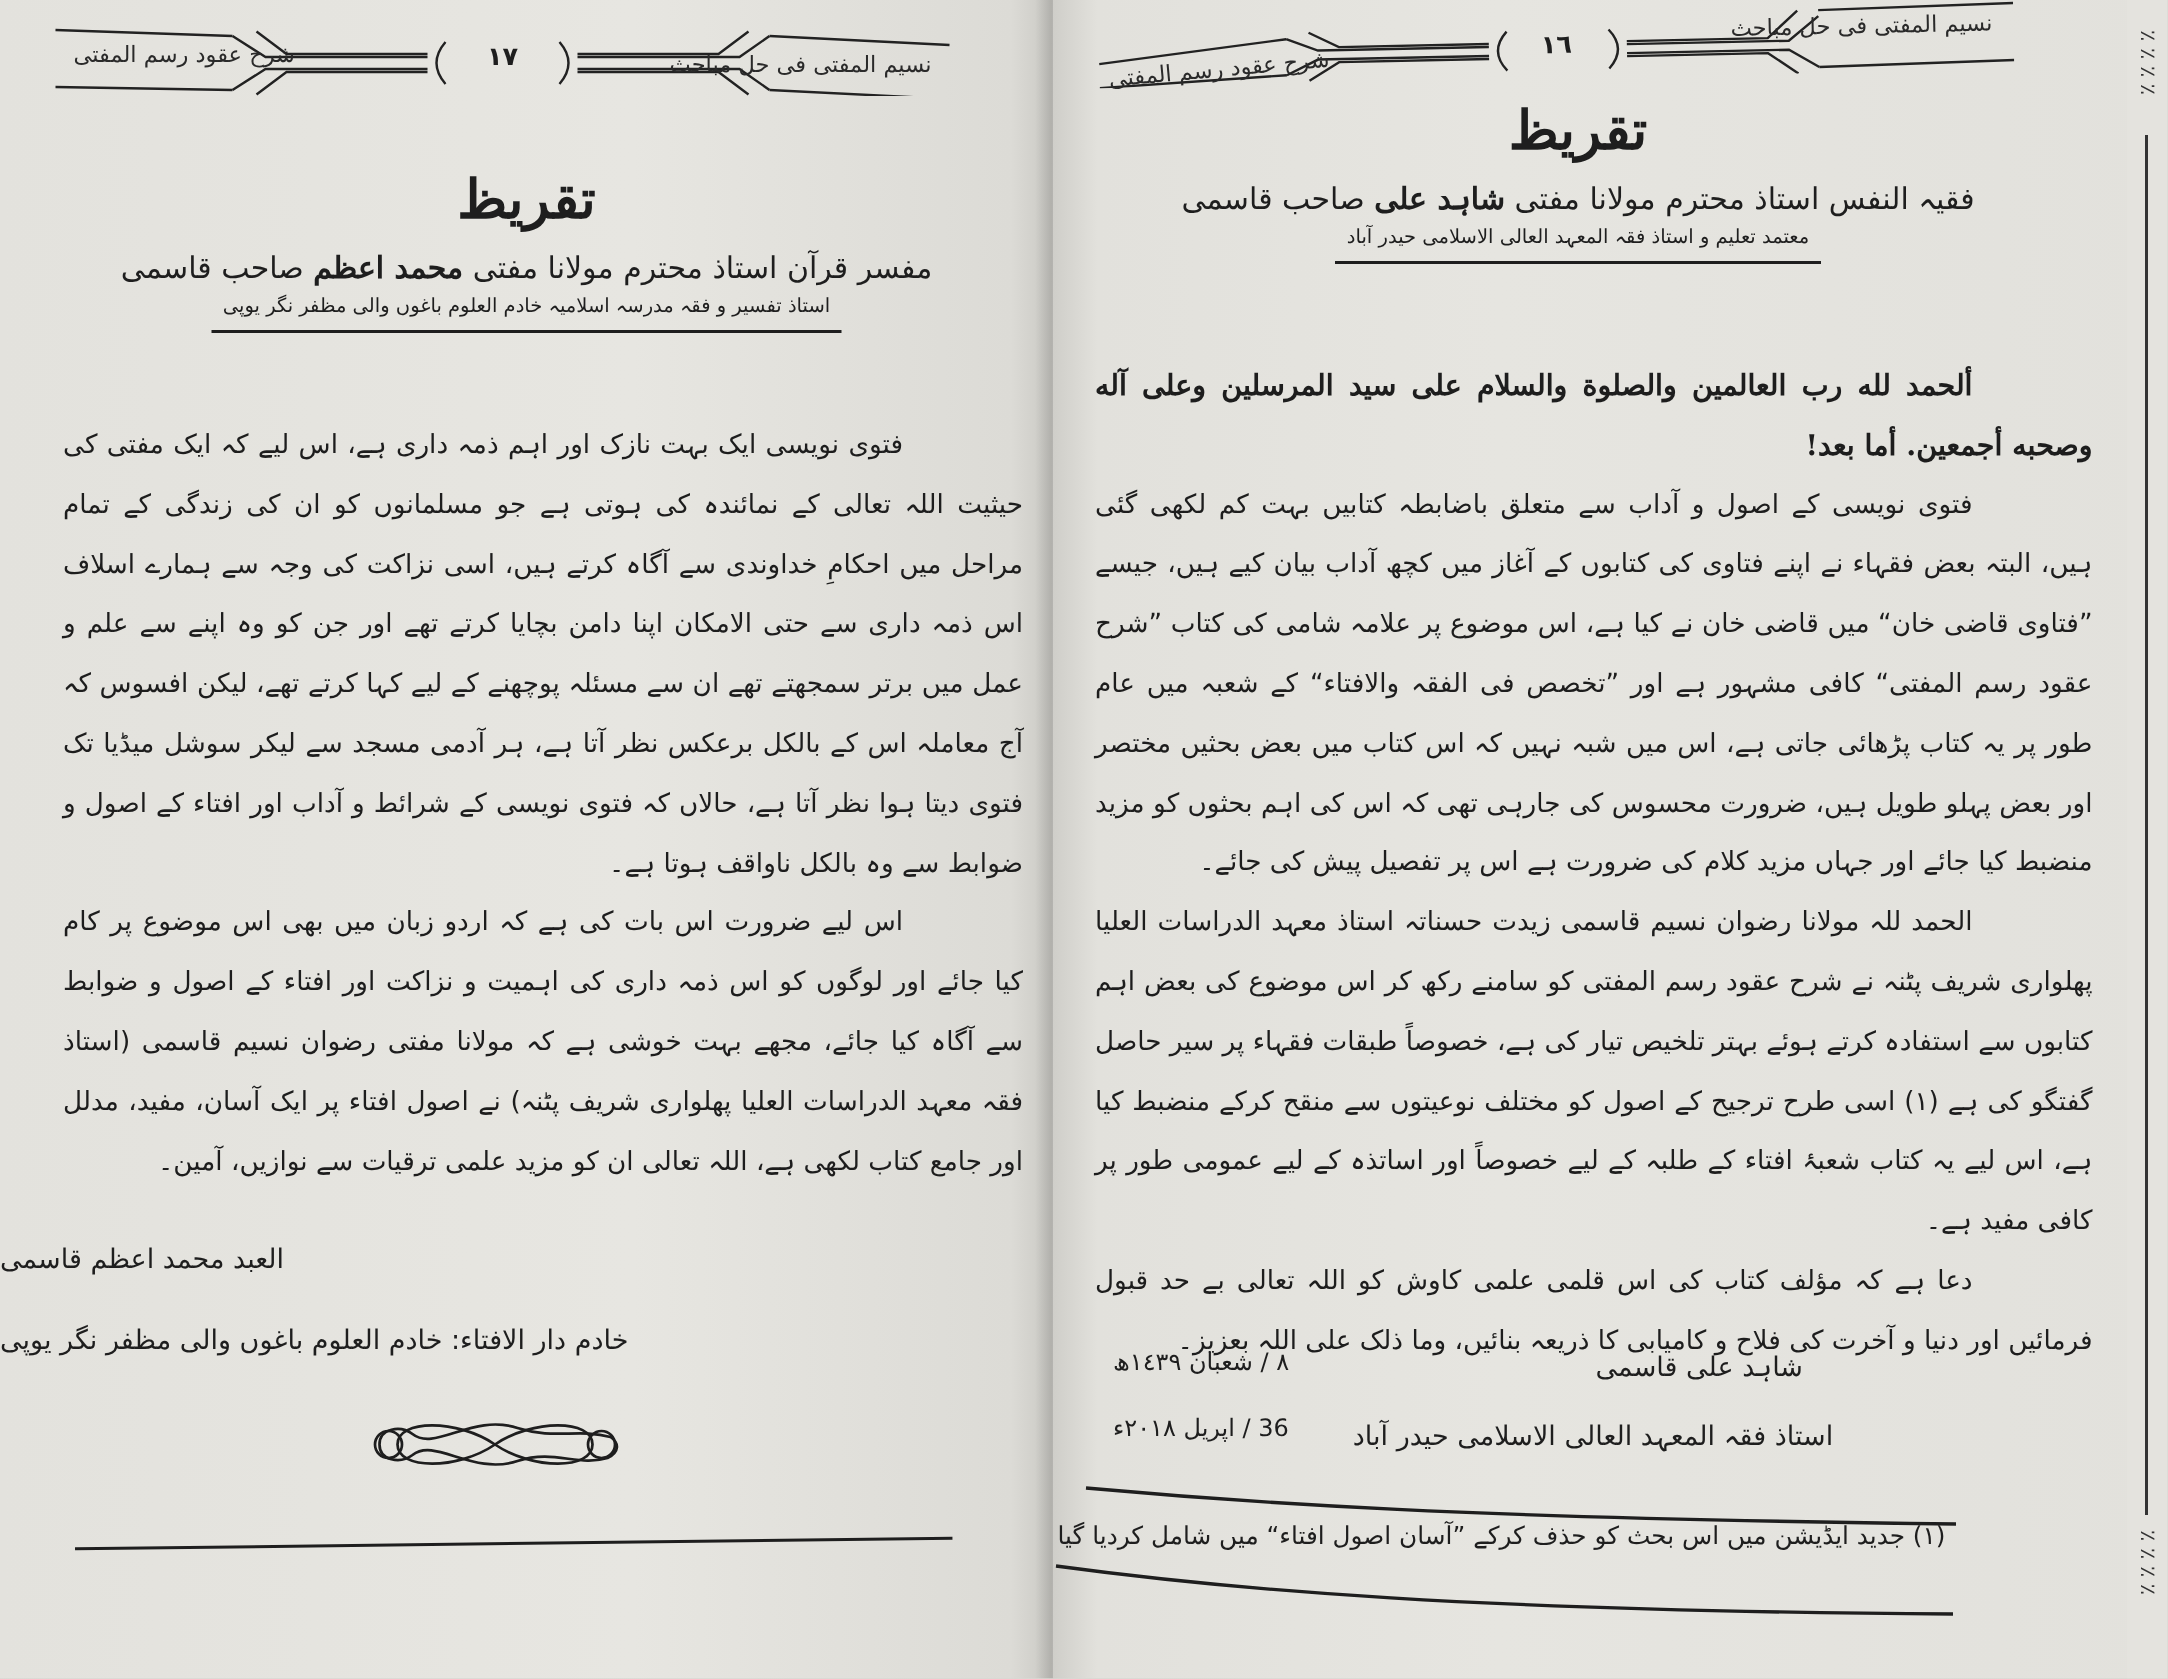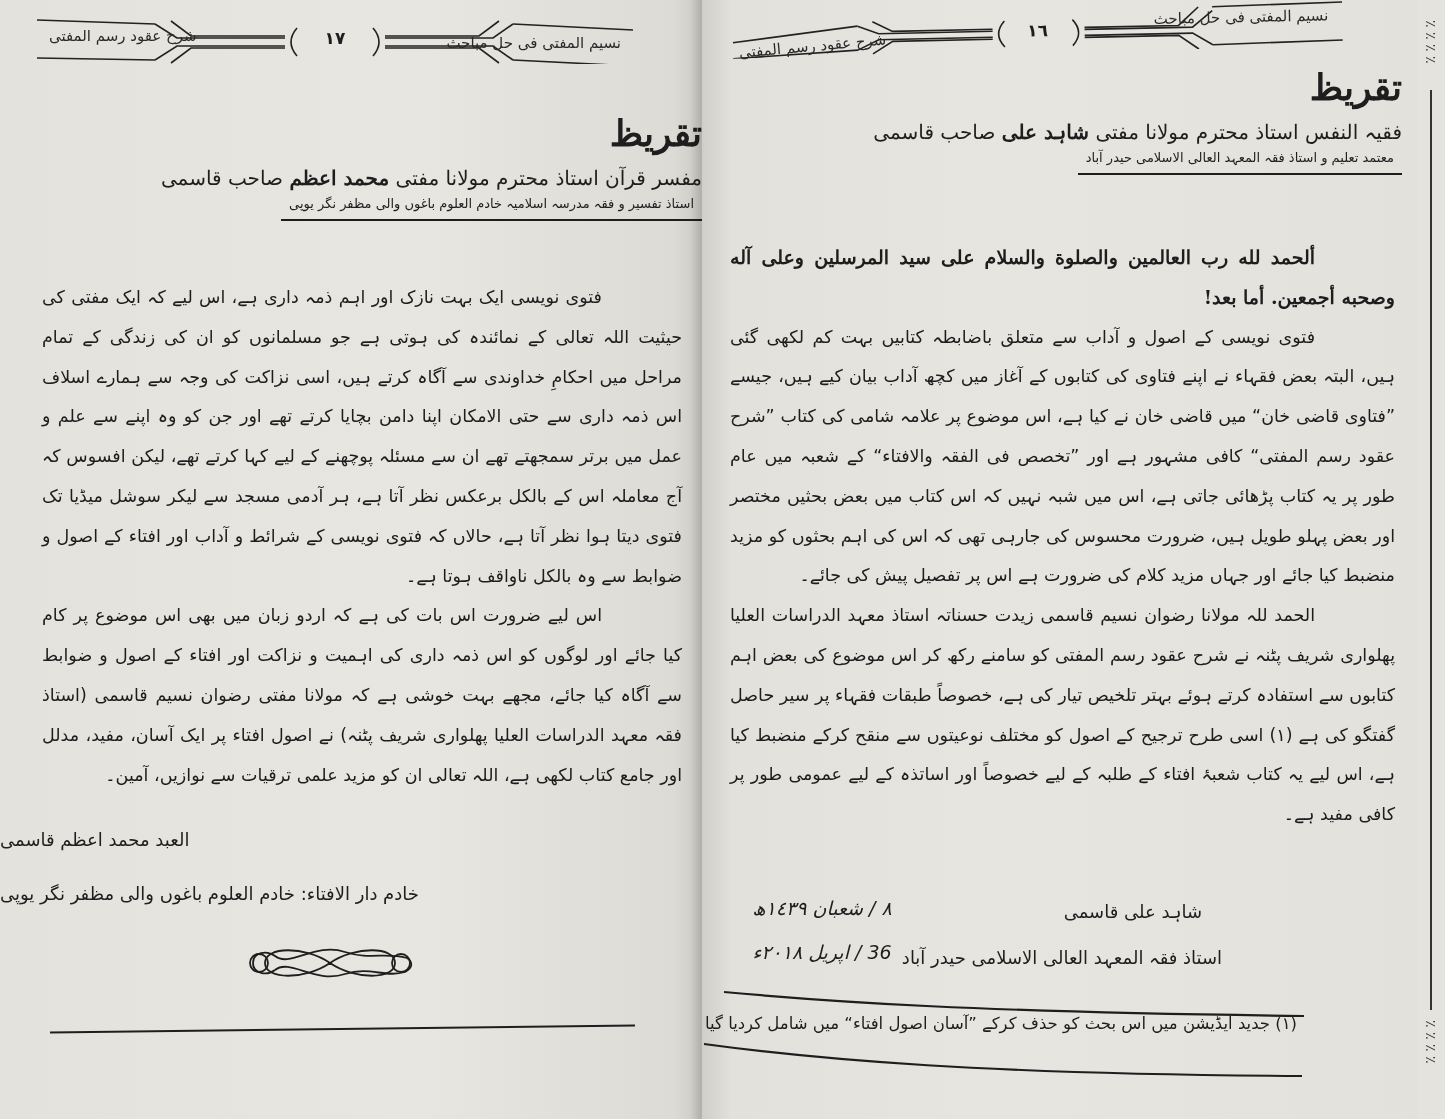--- a/index.html
+++ b/index.html
@@ -35,21 +35,21 @@
   .rh-title.pos-left  { left: 14px; }
   .rh-title.pos-right { right: 14px; top: 16px; }
   .right .rh-title.pos-right { top: 6px; }
   .right .rh-title.pos-left  { top: 26px; left: 6px; transform: rotate(-4deg); }
   .rh-pageno {
     position: absolute; top: 10px; left: 50%; transform: translateX(-50%);
     font-size: 17px; font-weight: bold; direction: rtl;
   }
 
   
-  .heading-block { position: absolute; left: 0; right: 0; direction: rtl; }
+  .heading-block { position: absolute; left: 0; right: 0; text-align: center; direction: rtl; }
   .left .heading-block  { top: 110px; width: 702px; }
   .right .heading-block { top: 64px;  width: 700px; }
 
   .taqreez {
     font-family: "DejaVu Serif", serif; font-size: 36px; font-weight: bold; line-height: 1.3;
   }
   .honoree {
     font-family: "DejaVu Serif", serif; font-size: 20px; line-height: 1.5; margin-top: 6px;
   }
   .honoree b { font-weight: bold; }
@@ -75,21 +75,21 @@
 
   .ornament { position: absolute; left: 245px; top: 938px; width: 170px; height: 50px; }
 
   .rule { position: absolute; height: 0; border-top: 2.5px solid #1e1e1e; }
   .left .rule.bottom { left: 50px; width: 585px; top: 1028px; transform: rotate(-0.7deg); }
 
   
   .sig-right { position: absolute; direction: rtl; font-size: 18px; line-height: 40px; }
   .sig-name  { top: 892px; left: 250px; width: 250px; text-align: right; }
   .sig-inst  { top: 938px; left: 150px; width: 420px; text-align: center; }
-  .sig-date  { left: 40px; width: 160px; text-align: center; font-size: 19px; font-style: italic; }
+  .sig-date  { left: 40px; width: 160px; text-align: left; font-size: 16px; }
   .sig-date.hijri { top: 888px; }
   .sig-date.greg  { top: 932px; }
 
   .footnote-rules-top { position: absolute; left: 12px; top: 990px; width: 600px; height: 40px; }
   .footnote {
     position: absolute; direction: rtl; top: 1014px; left: 30px; width: 565px;
     font-size: 16.5px; text-align: right; white-space: nowrap;
   }
   .footnote-rules-bottom { position: absolute; left: 0px; top: 1040px; width: 612px; height: 50px; }
 
@@ -190,20 +190,21 @@
       <div class="honoree">
         <span>فقیہ النفس استاذ محترم مولانا مفتی </span><b>شاہد علی</b><span> صاحب قاسمی</span>
       </div>
       <div class="affil">معتمد تعلیم و استاذ فقہ المعہد العالی الاسلامی حیدر آباد</div>
     </div>
 
     <div class="body-text">
       <p class="indent arabic-line">ألحمد لله رب العالمين والصلوة والسلام على سيد المرسلين وعلى آله وصحبه أجمعين. أما بعد!</p>
       <p class="indent">فتوی نویسی کے اصول و آداب سے متعلق باضابطہ کتابیں بہت کم لکھی گئی ہیں، البتہ بعض فقہاء نے اپنے فتاوی کی کتابوں کے آغاز میں کچھ آداب بیان کیے ہیں، جیسے ”فتاوی قاضی خان“ میں قاضی خان نے کیا ہے، اس موضوع پر علامہ شامی کی کتاب ”شرح عقود رسم المفتی“ کافی مشہور ہے اور ”تخصص فی الفقہ والافتاء“ کے شعبہ میں عام طور پر یہ کتاب پڑھائی جاتی ہے، اس میں شبہ نہیں کہ اس کتاب میں بعض بحثیں مختصر اور بعض پہلو طویل ہیں، ضرورت محسوس کی جارہی تھی کہ اس کی اہم بحثوں کو مزید منضبط کیا جائے اور جہاں مزید کلام کی ضرورت ہے اس پر تفصیل پیش کی جائے۔</p>
       <p class="indent">الحمد للہ مولانا رضوان نسیم قاسمی زیدت حسناتہ استاذ معہد الدراسات العلیا پھلواری شریف پٹنہ نے شرح عقود رسم المفتی کو سامنے رکھ کر اس موضوع کی بعض اہم کتابوں سے استفادہ کرتے ہوئے بہتر تلخیص تیار کی ہے، خصوصاً طبقات فقہاء پر سیر حاصل گفتگو کی ہے (١) اسی طرح ترجیح کے اصول کو مختلف نوعیتوں سے منقح کرکے منضبط کیا ہے، اس لیے یہ کتاب شعبۂ افتاء کے طلبہ کے لیے خصوصاً اور اساتذہ کے لیے عمومی طور پر کافی مفید ہے۔</p>
+      <p class="indent">دعا ہے کہ مؤلف کتاب کی اس قلمی علمی کاوش کو اللہ تعالی بے حد قبول فرمائیں اور دنیا و آخرت کی فلاح و کامیابی کا ذریعہ بنائیں، وما ذلک علی اللہ بعزیز۔</p>
     </div>
 
     <div class="sig-right sig-name">شاہد علی قاسمی</div>
     <div class="sig-right sig-inst">استاذ فقہ المعہد العالی الاسلامی حیدر آباد</div>
     <div class="sig-right sig-date hijri">٨ / شعبان ١٤٣٩ھ</div>
     <div class="sig-right sig-date greg">36 / اپریل ٢٠١٨ء</div>
 
     <svg class="footnote-rules-top" viewBox="0 0 600 40" preserveAspectRatio="none">
       <path d="M10 2 C120 12, 260 22, 590 26" fill="none" stroke="#1e1e1e" stroke-width="2.2"></path>
     </svg>

